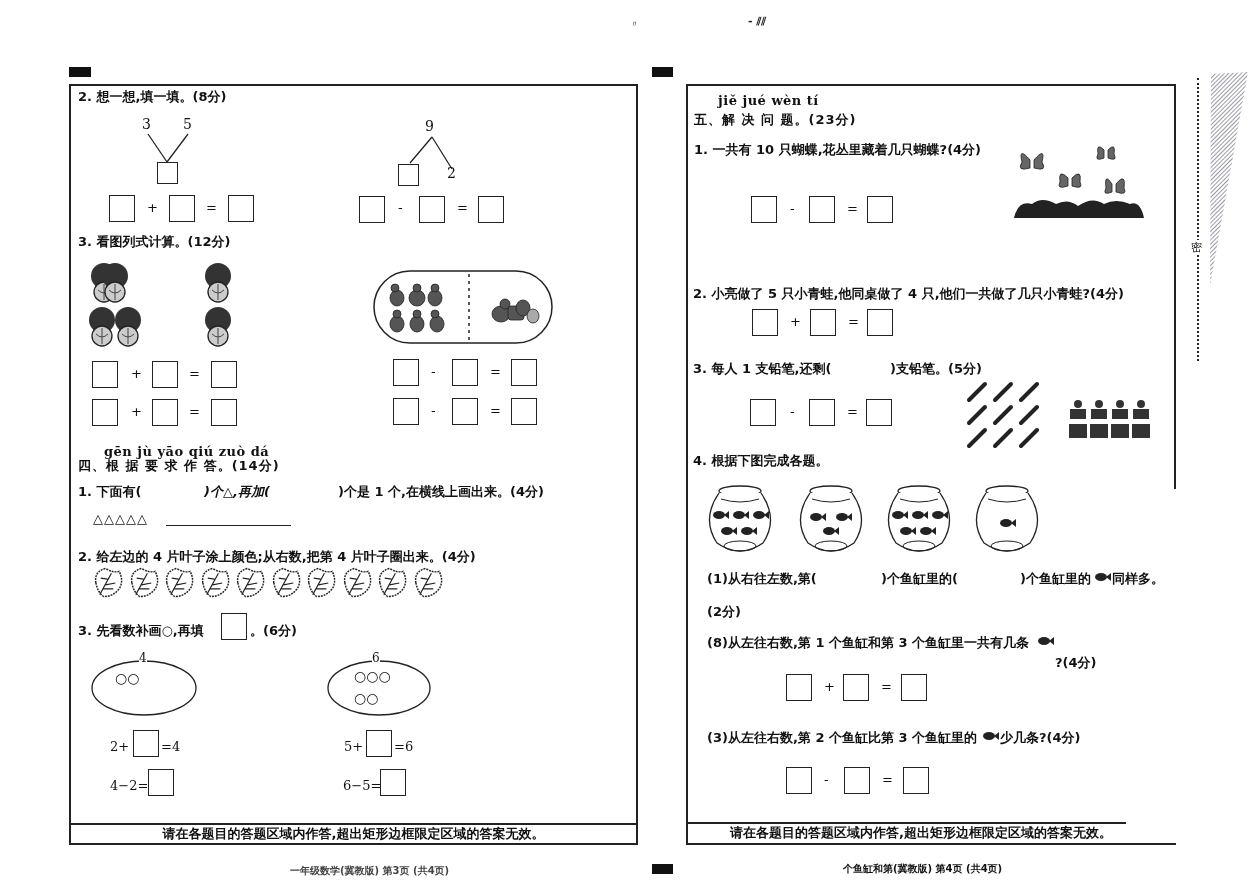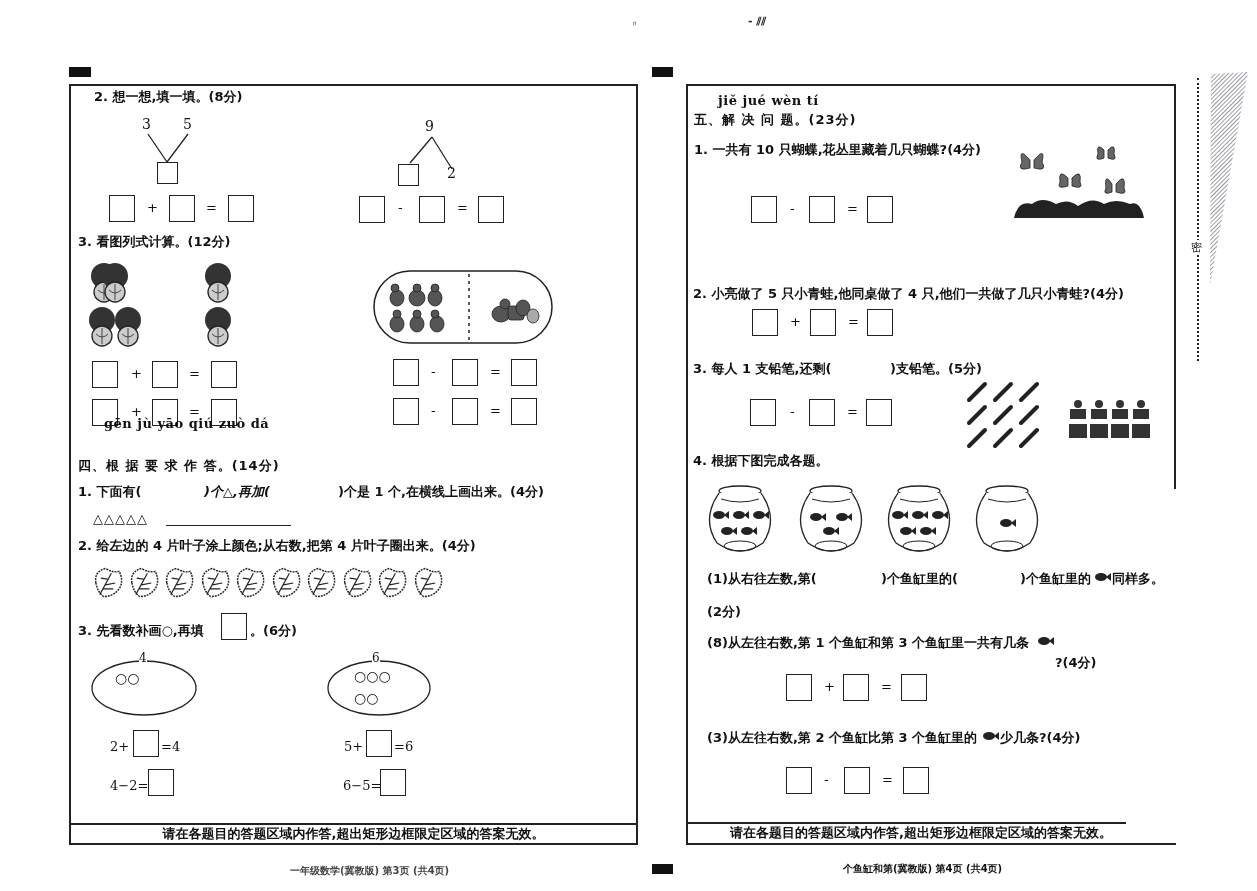--- a/index.html
+++ b/index.html
@@ -17,21 +17,21 @@
   .leaf{display:inline-block;width:33px;height:34px;margin-right:2.5px;}
   .bowl{position:absolute;}
   svg{display:block;}
 </style>
 </head>
 <body>
 
 <div class="marker" style="left:69px;top:67px;width:22px;height:10px;"></div>
 <div class="page-box" style="left:69px;top:84px;width:569px;height:761px;"></div>
 
-<div class="t" style="left:94px;top:88px;">2. 想一想,填一填。(8分)</div>
+<div class="t" style="left:78px;top:88px;">2. 想一想,填一填。(8分)</div>
 <div class="num" style="left:142px;top:116px;">3</div>
 <div class="num" style="left:183px;top:116px;">5</div>
 <svg class="abs" style="left:140px;top:130px;" width="60" height="35">
     <line x1="8" y1="4" x2="27" y2="32" stroke="#222" stroke-width="1.3"></line>
     <line x1="48" y1="4" x2="27" y2="32" stroke="#222" stroke-width="1.3"></line>
   </svg>
 <div class="box" style="left:157px;top:162px;width:21px;height:22px;"></div>
 <div class="num" style="left:425px;top:118px;">9</div>
 <svg class="abs" style="left:400px;top:133px;" width="60" height="40">
     <line x1="32" y1="4" x2="10" y2="30" stroke="#222" stroke-width="1.3"></line>
@@ -110,32 +110,32 @@
 <div class="box" style="left:452px;top:359px;"></div>
 <div class="op" style="left:490px;top:364px;">=</div>
 <div class="box" style="left:511px;top:359px;"></div>
 
 <div class="box" style="left:393px;top:398px;"></div>
 <div class="op" style="left:431px;top:403px;">-</div>
 <div class="box" style="left:452px;top:398px;"></div>
 <div class="op" style="left:490px;top:403px;">=</div>
 <div class="box" style="left:511px;top:398px;"></div>
 
-<div class="pinyin" style="left:104px;top:416px;">gēn jù yāo qiú zuò dá</div>
+<div class="pinyin" style="left:104px;top:444px;">gēn jù yāo qiú zuò dá</div>
 <div class="t" style="left:78px;top:457px;letter-spacing:1px;">四、根 据 要 求 作 答。(14分)</div>
 
 <div class="t" style="left:78px;top:483px;">1. 下面有(</div>
 <div class="abs" style="left:142px;top:483px;width:58px;height:16px;"></div>
 <div class="t" style="left:204px;top:483px;font-style:italic;">)个△,再加(</div>
 <div class="abs" style="left:276px;top:483px;width:60px;height:16px;"></div>
 <div class="t" style="left:338px;top:483px;">)个是 1 个,在横线上画出来。(4分)</div>
 <div class="t" style="left:93px;top:511px;font-weight:normal;letter-spacing:1px;">△△△△△</div>
 <div class="abs" style="left:166px;top:525px;width:125px;border-bottom:1.3px solid #222;"></div>
 
-<div class="t" style="left:78px;top:537px;text-align:right;">2. 给左边的 4 片叶子涂上颜色;从右数,把第 4 片叶子圈出来。(4分)</div>
+<div class="t" style="left:78px;top:548px;text-align:right;">2. 给左边的 4 片叶子涂上颜色;从右数,把第 4 片叶子圈出来。(4分)</div>
 <div class="abs" style="left:92px;top:565px;white-space:nowrap;">
   <svg width="0" height="0" style="position:absolute;">
       <defs>
     <g id="leaf">
           <path d="M4 18 Q2 6 14 3 Q22 8 28 6 Q33 16 28 24 Q22 32 12 32 Q6 28 4 18Z" fill="#fff" stroke="#222" stroke-width="1.5" stroke-dasharray="2,1"></path>
           <path d="M8 30 L20 8 M14 20 L24 18 M11 24 L22 24 M16 14 L9 13" stroke="#222" stroke-width="1.2" fill="none"></path>
         </g>
   </defs>
     </svg>
   <svg class="leaf" viewBox="0 0 34 34">

